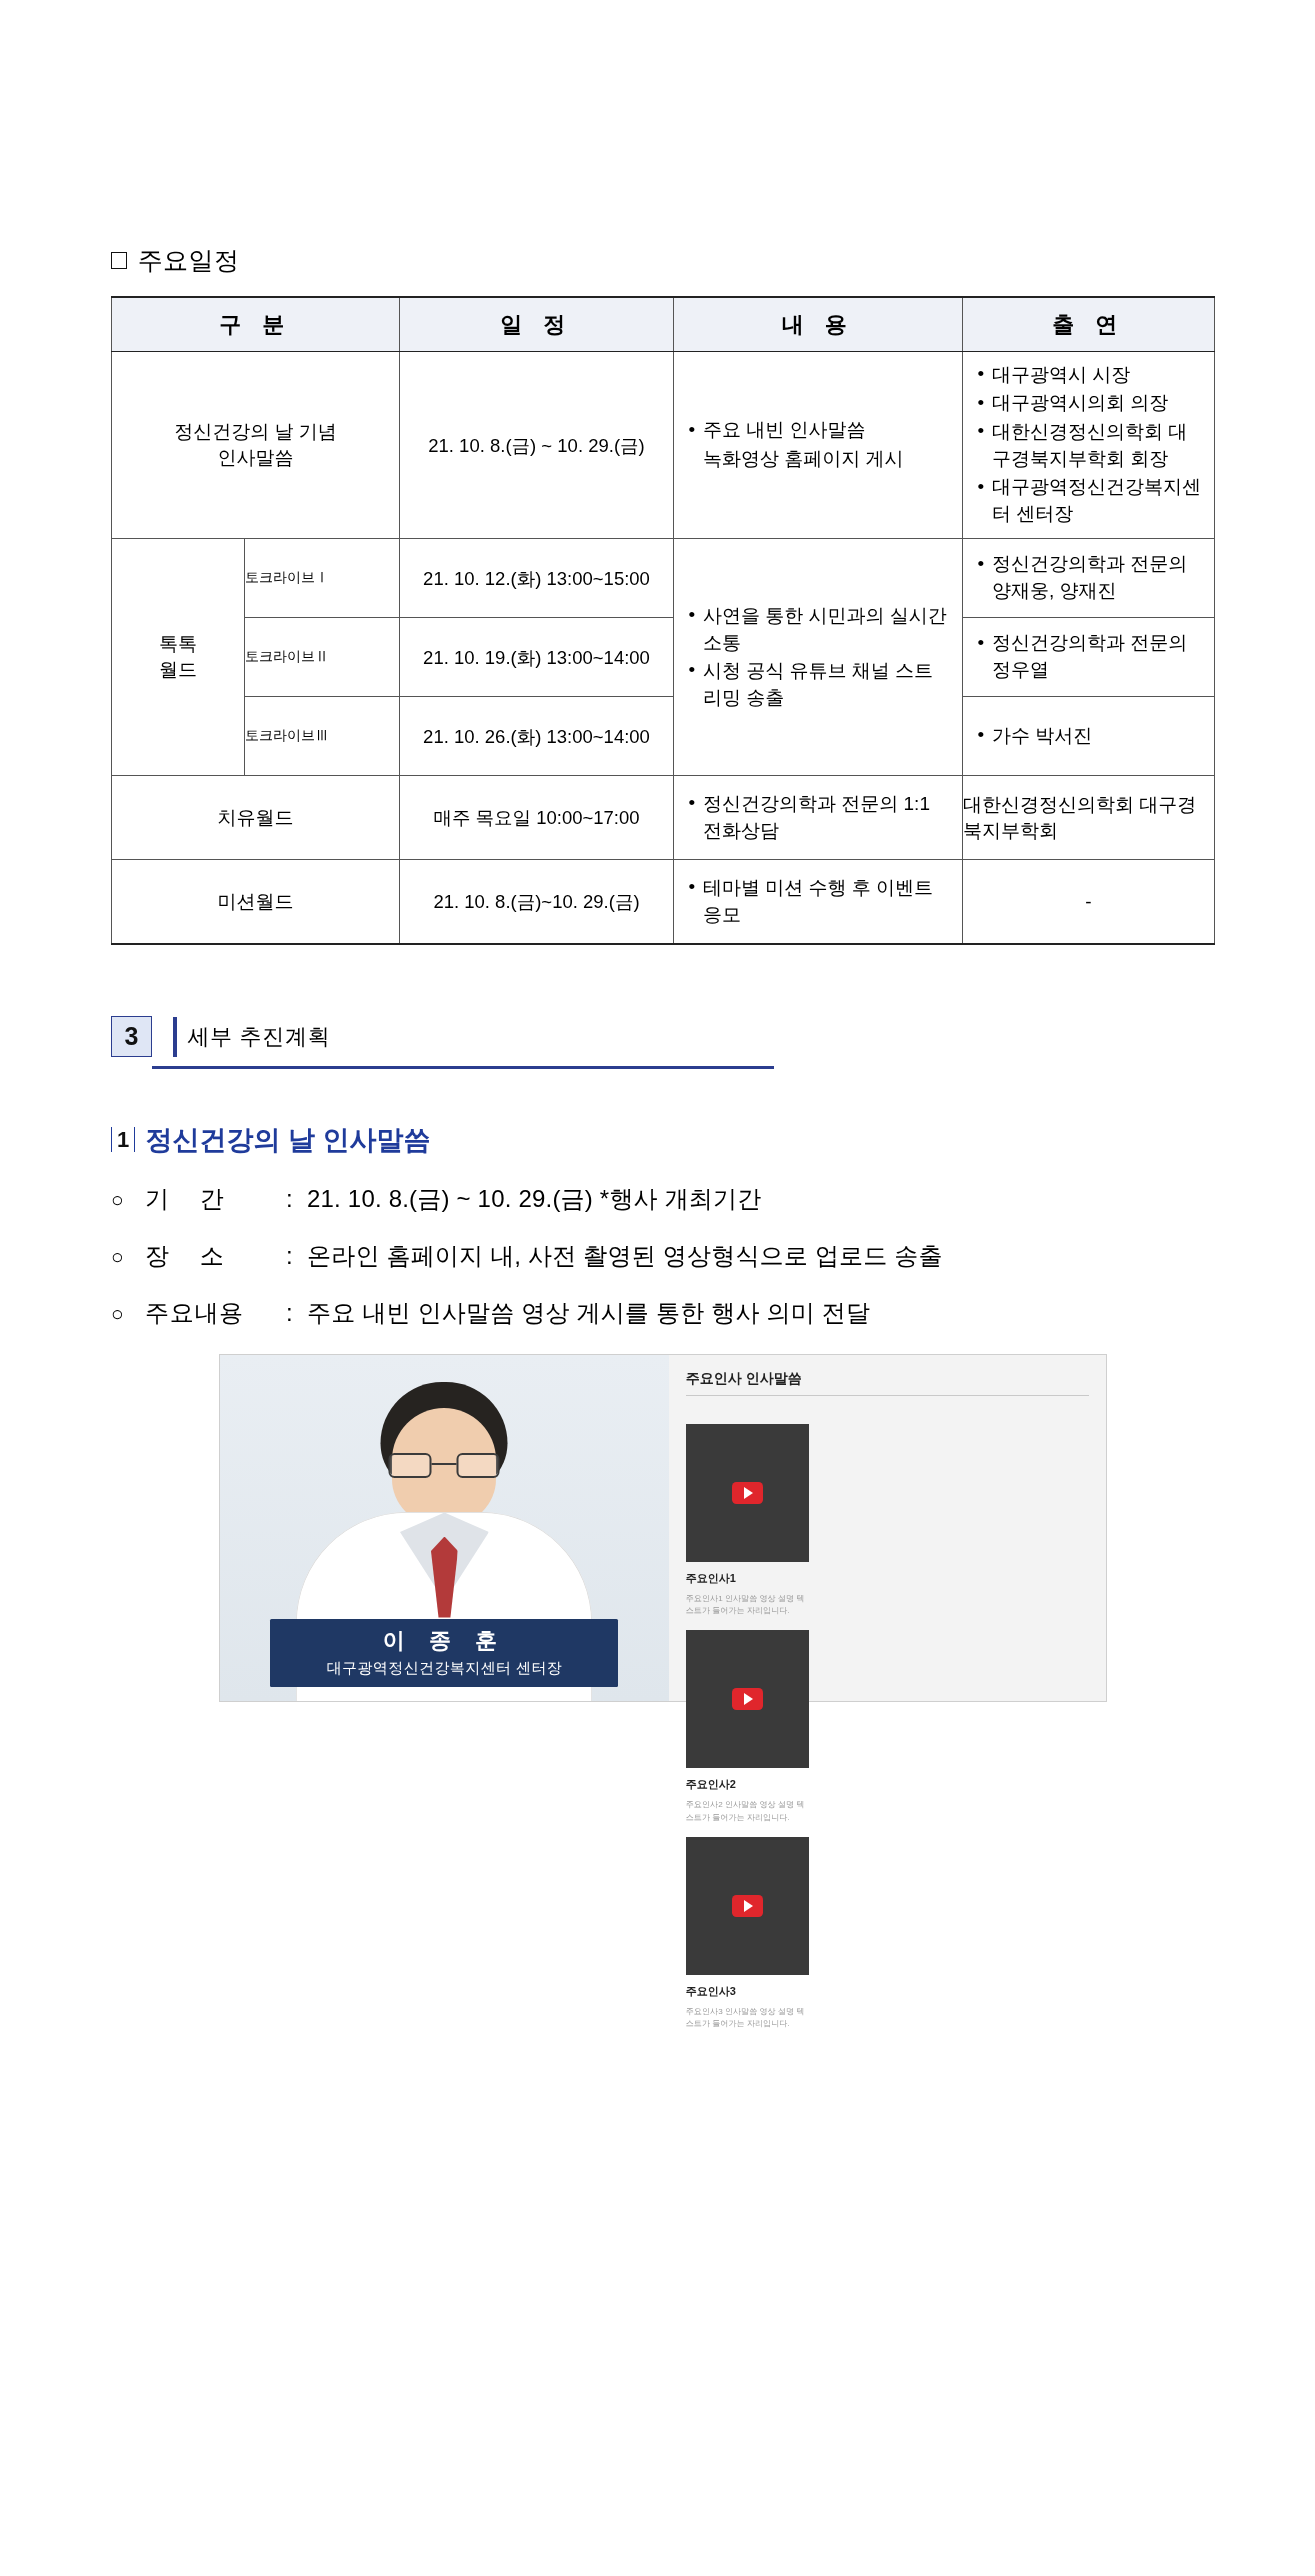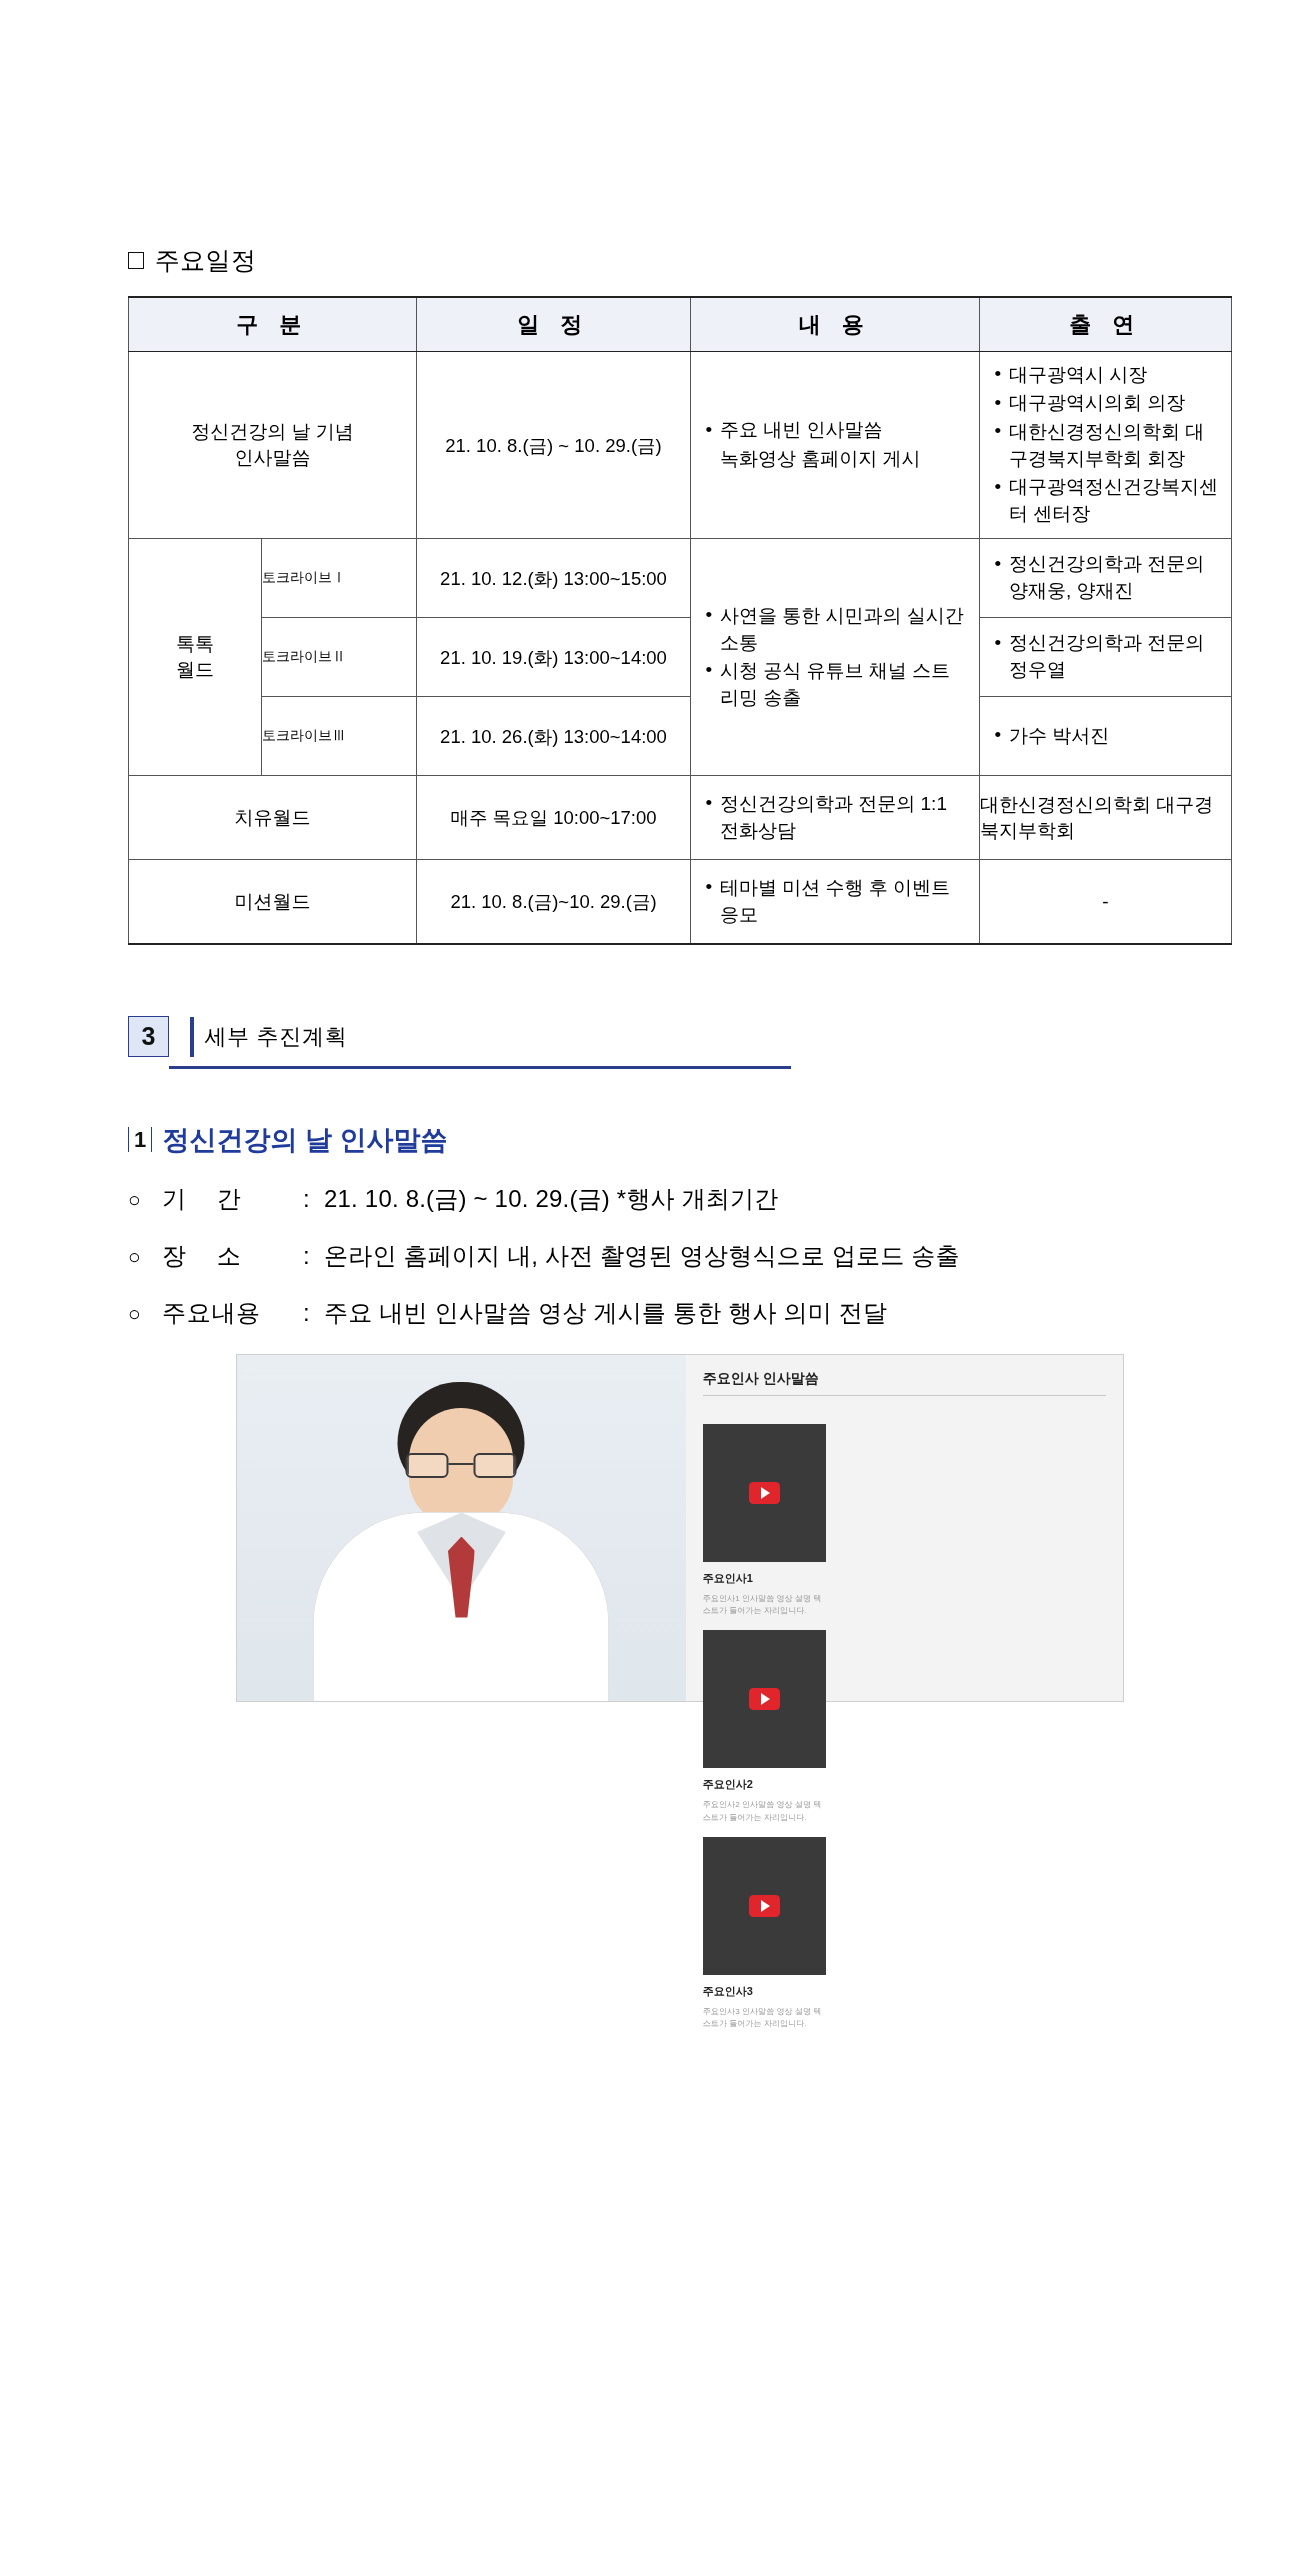--- a/index.html
+++ b/index.html
@@ -16,21 +16,21 @@
   }
   .page {
     position: relative;
     width: 1315px;
     min-height: 2576px;
     padding: 0;
     box-sizing: border-box;
   }
   .content {
     position: absolute;
-    left: 128px;
+    left: 111px;
     top: 244px;
     width: 1103px;
   }
 
   
   .sched-title {
     font-size: 25px;
     letter-spacing: 0.4px;
     margin-bottom: 19px;
     display: flex;
@@ -530,20 +530,24 @@
           <div class="person-hair"></div>
           <div class="person-face"></div>
           <div class="person-glasses">
             <span class="lens l"></span>
             <span class="bridge"></span>
             <span class="lens r"></span>
           </div>
           <div class="person-body"></div>
           <div class="person-shirt"></div>
           <div class="person-tie"></div>
+          <div class="name-plate">
+            <div class="nm">이  종  훈</div>
+            <div class="org">대구광역정신건강복지센터 센터장</div>
+          </div>
         </div>
 
         <div class="fig-right">
           <div class="fr-title">주요인사 인사말씀</div>
           <div class="thumbs">
 
             <div class="thumb-col">
               <div class="thumb">
                 <span class="play"></span>
               </div>

